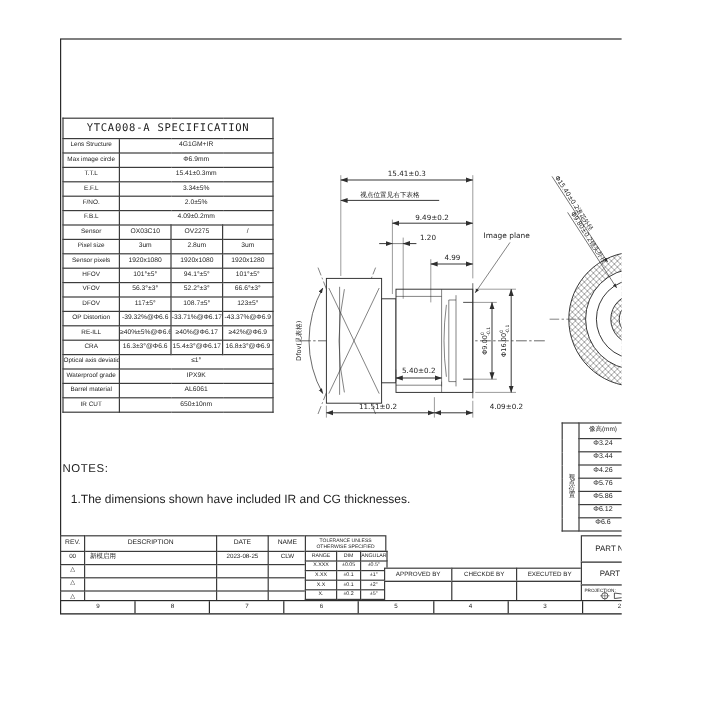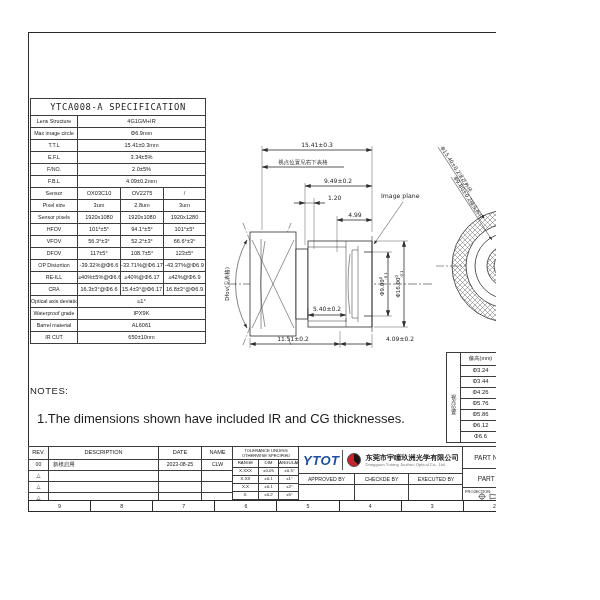--- a/index.html
+++ b/index.html
@@ -1,37 +1,37 @@
 <!DOCTYPE html>
 <html><head>
 <meta charset="utf-8">
 <style>
   html,body{margin:0;padding:0;background:#fff;}
   .page{position:relative;width:496px;height:600px;background:#fff;overflow:hidden;
-        font-family:"Liberation Sans",sans-serif;color:#1d1d1d;}
+        font-family:"Liberation Sans",sans-serif;color:#1d1d1d;margin-left:22px;}
   .frame{position:absolute;left:28px;top:32px;width:560px;height:480px;
          border:1px solid #2b2b2b;box-sizing:border-box;}
   
   table.spec{position:absolute;left:30px;top:98px;width:175px;border-collapse:collapse;
              table-layout:fixed;background:#fff;}
   table.spec td{border:1px solid #3c3c3c;height:11px;padding:0;text-align:center;
                 font-size:5.6px;line-height:1;white-space:nowrap;overflow:hidden;}
   table.spec td.title{height:16px;font-size:8.8px;letter-spacing:.6px;font-family:"DejaVu Sans Mono",monospace;}
   table.spec td.lbl{font-size:5.3px;}
   
   table.vp{position:absolute;left:446px;top:352px;width:142px;border-collapse:collapse;
            table-layout:fixed;background:#fff;}
   table.vp td{border:1px solid #3c3c3c;height:10px;padding:0;text-align:center;
               font-size:5.9px;line-height:1;white-space:nowrap;overflow:hidden;}
   table.vp tr.hd td{height:12px;font-size:5.4px;}
   table.vp td.side{writing-mode:vertical-rl;text-orientation:upright;font-size:6.5px;
                    letter-spacing:5px;padding-top:4px;}
   
   .notes-h{position:absolute;left:30px;top:385px;font-size:9.5px;letter-spacing:.5px;}
-  .notes-i{position:absolute;left:37px;top:411px;font-size:13px;}
+  .notes-i{position:absolute;left:37px;top:411px;font-size:10px;}
   
   .c{position:absolute;box-sizing:border-box;border:1px solid #3c3c3c;background:#fff;
      display:flex;align-items:center;justify-content:center;white-space:nowrap;overflow:hidden;}
   table.rev{position:absolute;left:28px;top:446px;width:205px;border-collapse:collapse;
             table-layout:fixed;background:#fff;}
   table.rev td{border:1px solid #3c3c3c;padding:0;text-align:center;font-size:5.2px;
                line-height:1;white-space:nowrap;overflow:hidden;height:10px;}
   table.rev tr.hd td{height:12px;font-size:5.6px;}
   table.rev td.lft{text-align:left;padding-left:4px;font-size:5.4px;}
   .tol-title{flex-direction:column;font-size:4.2px;line-height:1.3;letter-spacing:0;}
@@ -390,29 +390,20 @@
         <td>±2°</td>
         </tr>
     <tr>
           <td>X.</td>
         <td>±0.2</td>
         <td>±5°</td>
         </tr>
   </tbody>
     </table>
 
-  <div class="c" style="left:298px;top:446px;width:166px;height:28px;justify-content:flex-start">
-    <span class="yt">YTOT</span>
-    <span class="logo-sep"></span>
-    <span class="logo-icon"></span>
-    <span class="co">
-      <span class="cn">东莞市宇瞳玖洲光学有限公司</span>
-      <span class="en">Dongguan Yutong Jiuzhou Optical Co., Ltd.</span>
-    </span>
-  </div>
 
   <div class="c" style="left:298px;top:473px;width:57px;height:12px;font-size:5.2px">APPROVED BY</div>
   <div class="c" style="left:354px;top:473px;width:55px;height:12px;font-size:5.2px">CHECKDE BY</div>
   <div class="c" style="left:408px;top:473px;width:56px;height:12px;font-size:5.2px">EXECUTED BY</div>
   <div class="c" style="left:298px;top:484px;width:57px;height:17px"></div>
   <div class="c" style="left:354px;top:484px;width:55px;height:17px"></div>
   <div class="c" style="left:408px;top:484px;width:56px;height:17px"></div>
 
   <div class="c" style="left:462px;top:446px;width:62px;height:23px;font-size:6.6px">PART NAME</div>
   <div class="c" style="left:462px;top:468px;width:62px;height:20px;font-size:6.6px">PART NO.</div>

